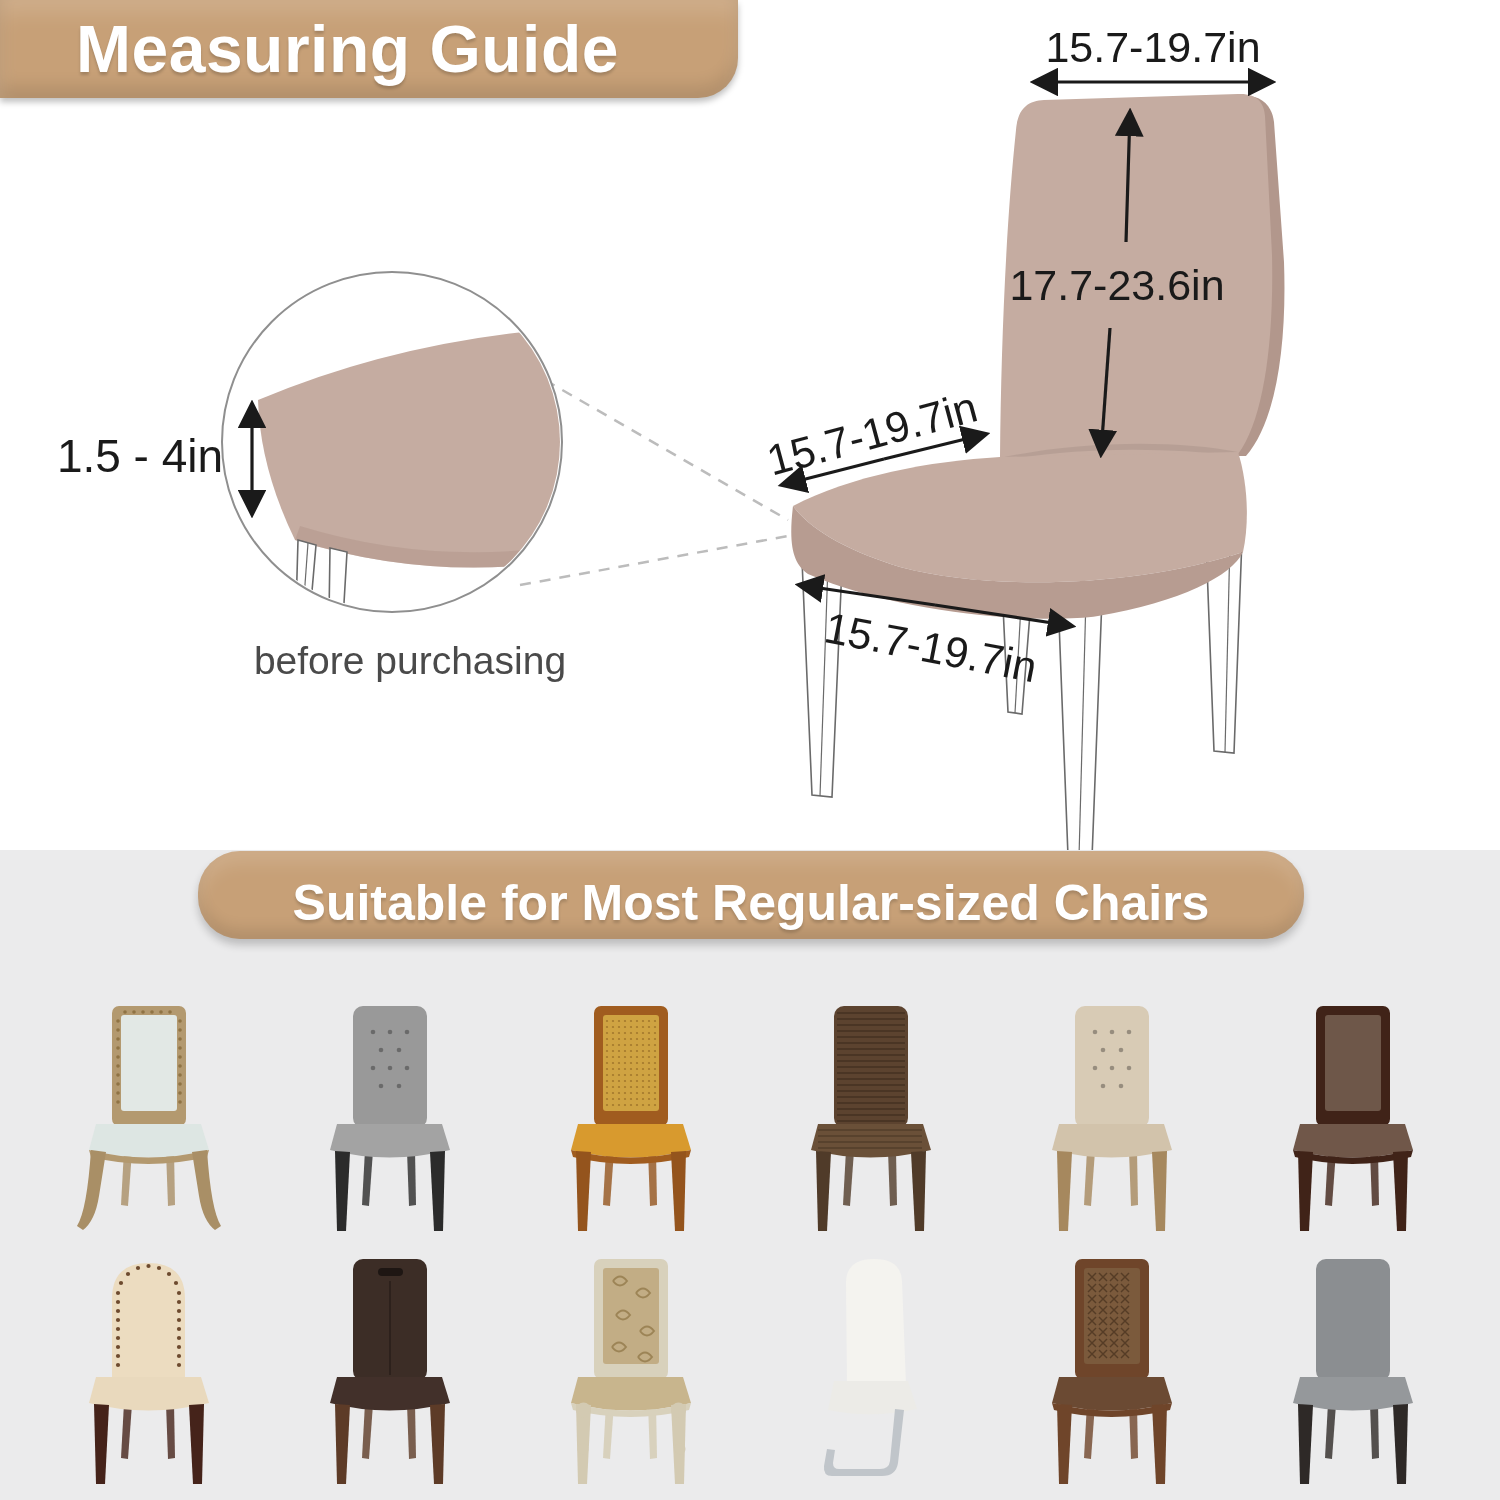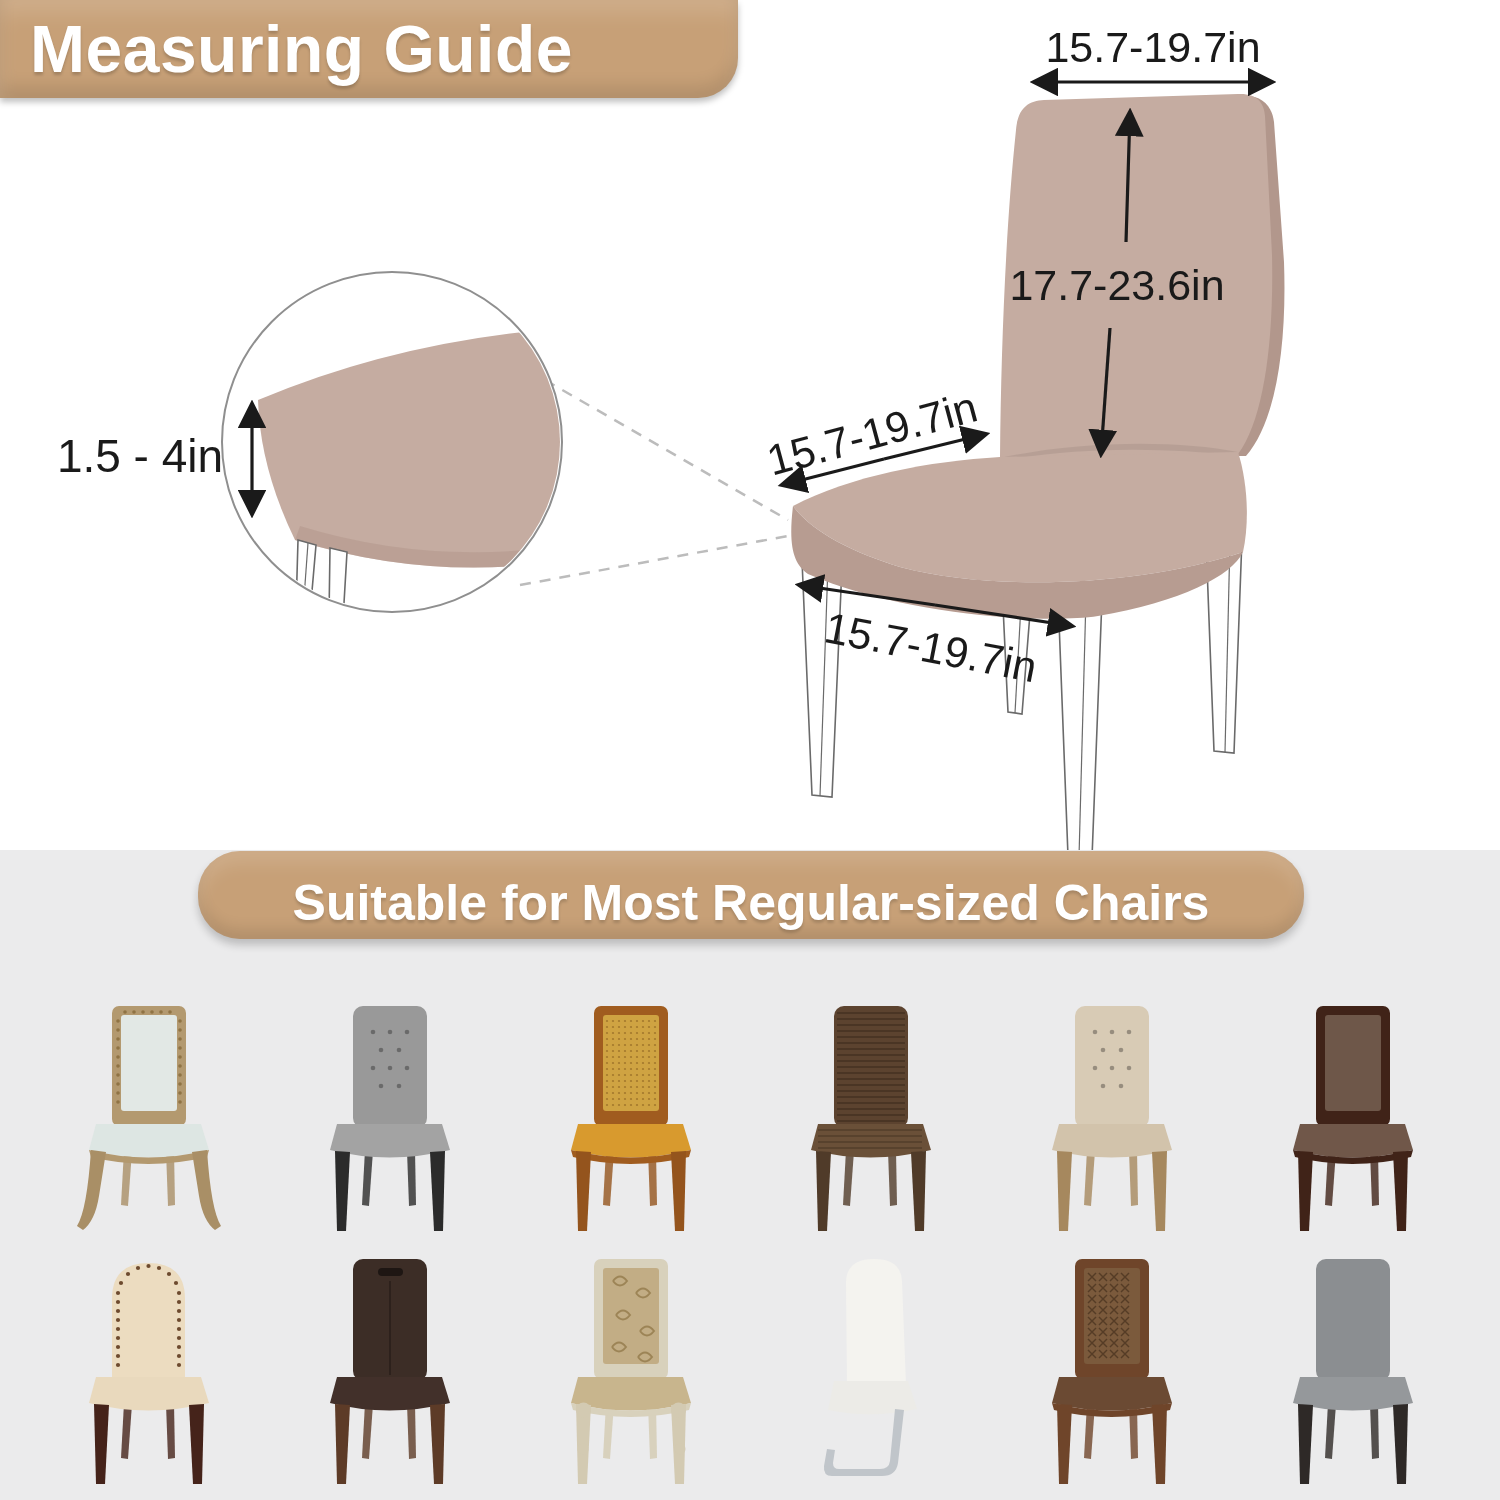--- a/index.html
+++ b/index.html
@@ -6,21 +6,21 @@
   body{
     width:1500px;height:1500px;position:relative;background:#ffffff;
     font-family:"Liberation Sans",sans-serif;overflow:hidden;
   }
   
   .top-banner{
     position:absolute;top:0;left:0;width:738px;height:98px;
     background:var(--banner,#c7a077);
     border-radius:0 0 40px 0;
     box-shadow:inset 0 14px 20px rgba(255,255,255,.14), inset 0 -12px 16px rgba(0,0,0,.10), 0 4px 6px rgba(0,0,0,.25);
-    display:flex;align-items:center;padding-left:30px;box-sizing:border-box;
+    display:flex;align-items:center;padding-left:76px;box-sizing:border-box;
   }
   .top-banner span{
     font-size:66px;font-weight:bold;color:var(--banner-text,#fff);
     letter-spacing:.5px;text-shadow:0 3px 3px rgba(0,0,0,.18);white-space:nowrap;
   }
   .gray-section{
     position:absolute;left:0;top:850px;width:1500px;height:650px;
     background:var(--background-bottom,#ebebec);
   }
   .mid-banner{
@@ -134,20 +134,21 @@
   </g>
 
   <g>
     <path class="mline" marker-end="url(#ah)" d="M935 605 L1072 626"></path>
     <path class="mline" marker-end="url(#ah)" d="M935 605 L799 585"></path>
     <text class="mtext" x="928" y="662" text-anchor="middle" transform="rotate(11 928 662)">15.7-19.7in</text>
   </g>
 </svg>
 
 <div class="tips">
+  <div>before purchasing</div>
 </div>
 
 <div class="gray-section"></div>
 
 <div class="mid-banner">
   <span>Suitable for Most Regular-sized Chairs</span>
 </div>
 
 <div class="chair-grid" id="chairGrid">
     <div class="chair-cell">

